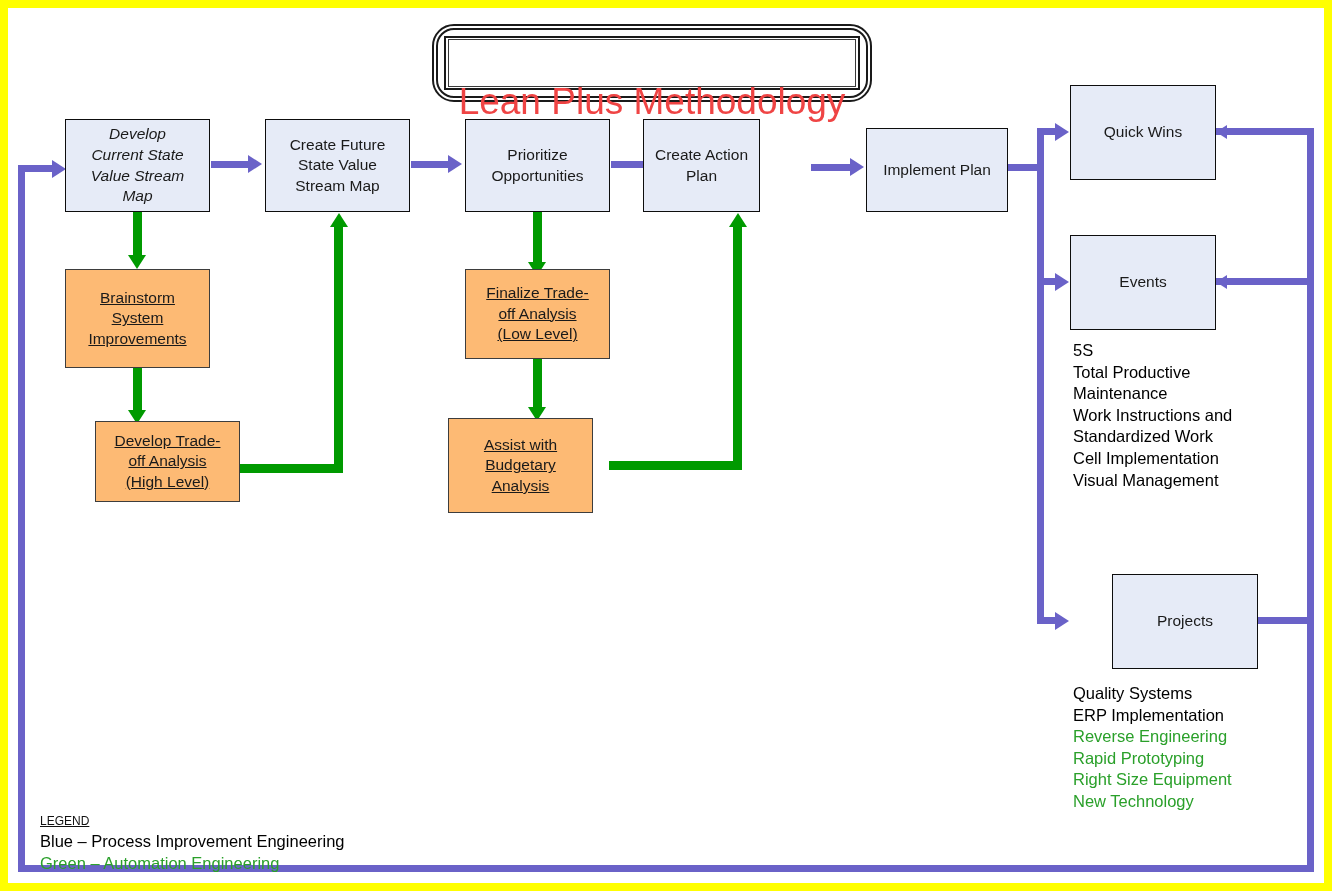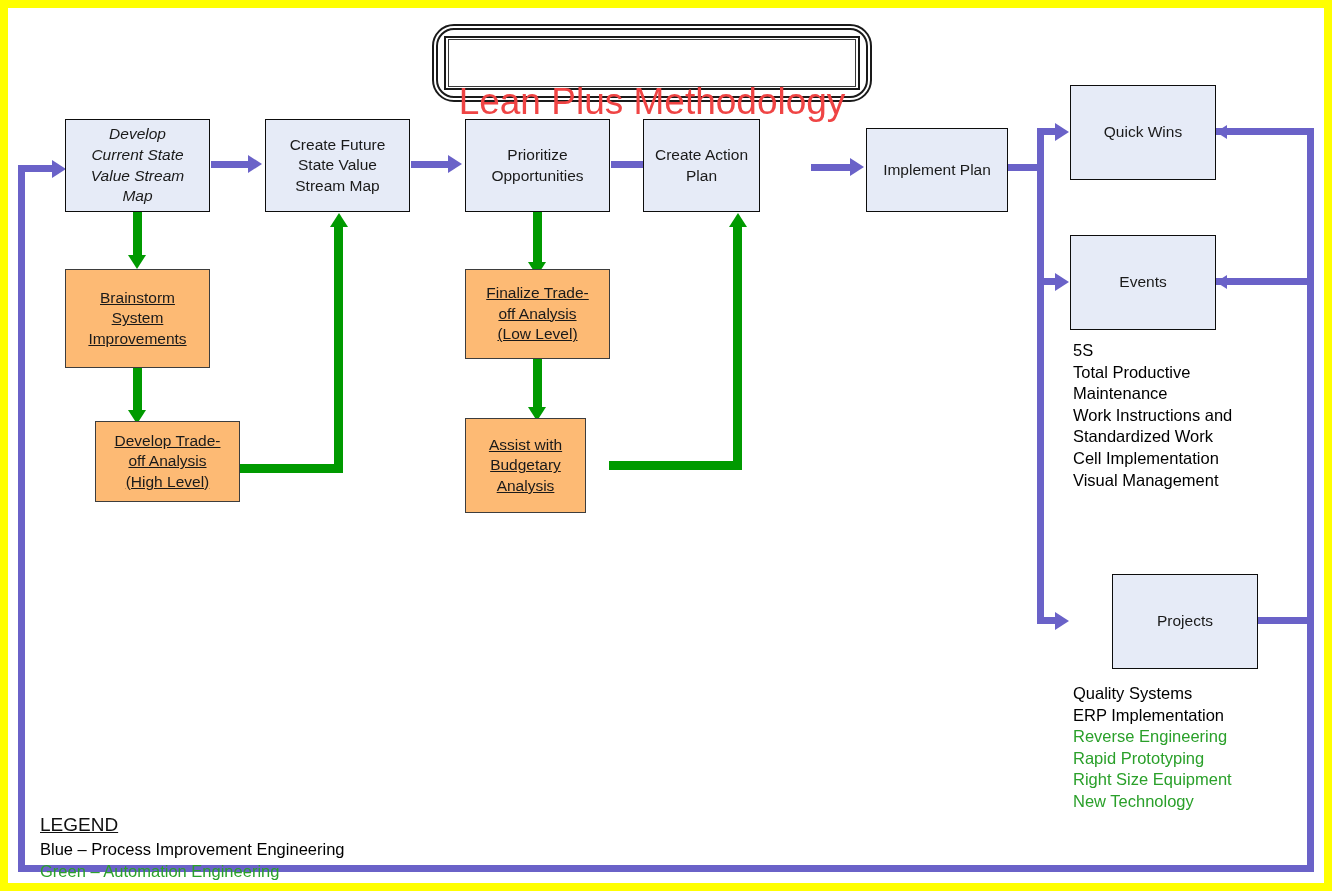--- a/index.html
+++ b/index.html
@@ -130,21 +130,21 @@
   .bullet-list div { white-space: nowrap; }
   .purple { color: #000000; }
   .greenTxt { color: #2aa02a; }
   
   #legend {
     position: absolute;
     left: 32px; top: 806px;
     z-index: 6;
   }
   #legend-title {
-    font-size: 19px;
+    font-size: 12px;
     color: #111111;
     text-decoration: underline;
     margin-bottom: 3px;
   }
   .legend-row {
     font-size: 16.5px;
     line-height: 21.5px;
     white-space: nowrap;
   }
 </style>
@@ -222,21 +222,21 @@
     <div class="seg green" style="left:524.5px; top:204px; width:9px; height:51px;"></div>
     <div class="arrow down green" style="left:520px; top:254px;"></div>
 
     <div class="node green" style="left:457px; top:261px; width:145px; height:90px;">Finalize Trade-
 off Analysis
 (Low Level)</div>
 
     <div class="seg green" style="left:524.5px; top:351px; width:9px; height:49px;"></div>
     <div class="arrow down green" style="left:520px; top:399px;"></div>
 
-    <div class="node green" style="left:457px; top:410px; width:121px; height:95px;">Assist with
+    <div class="node green" style="left:440px; top:410px; width:145px; height:95px;">Assist with
 Budgetary
 Analysis</div>
 
     <div class="seg green" style="left:601px; top:453px; width:133px; height:9px;"></div>
     <div class="seg green" style="left:725px; top:219px; width:9px; height:243px;"></div>
     <div class="arrow up green" style="left:720.5px; top:205px;"></div>
 
     <div class="seg blue" style="left:1000px; top:155.5px; width:36px; height:7px;"></div>
     <div class="seg blue" style="left:1029px; top:120px; width:7px; height:496px;"></div>
 

